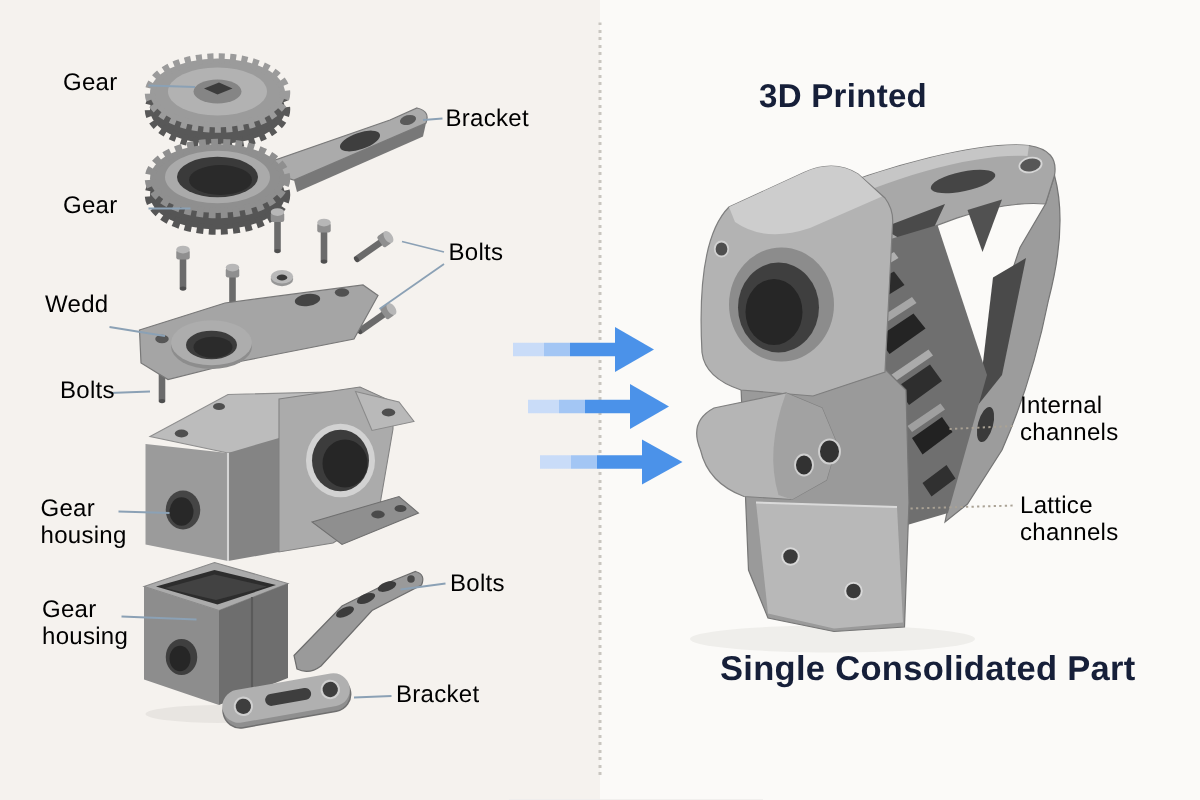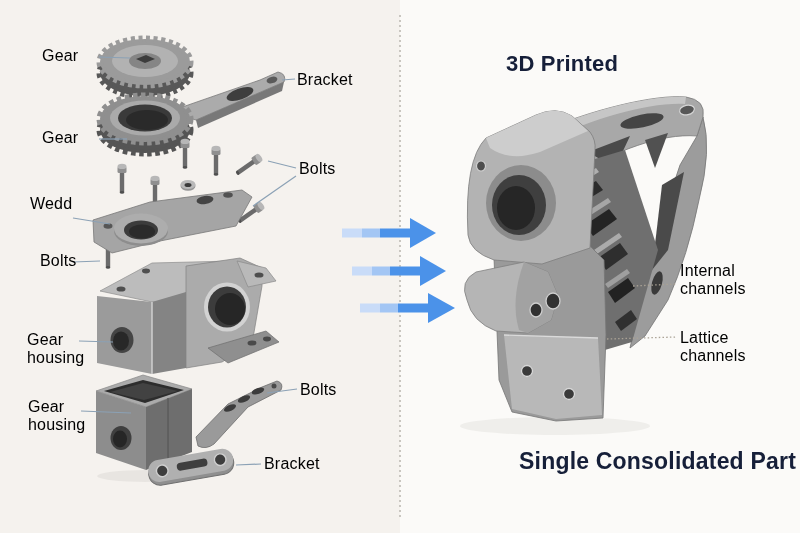--- a/index.html
+++ b/index.html
@@ -21,21 +21,21 @@
     position:absolute;color:#000000;font-size:16px;font-weight:400;
     line-height:1.12;letter-spacing:0.2px;white-space:normal;
   }
   .lbl.nowrap{white-space:nowrap;}
   .title{
     position:absolute;color:#161f39;font-weight:700;white-space:nowrap;
     letter-spacing:0.2px;
     text-align:center;
   }
   .title-printed{left:506px;top:51px;font-size:22px;}
-  .title-consolidated{left:480px;top:448px;font-size:23px;margin-left:39px;}
+  .title-consolidated{left:480px;top:432px;font-size:23px;}
 </style>
 </head>
 <body>
 
 <div class="canvas">
   <div class="bg-right"></div>
   <div class="divider"></div>
 
   <svg class="art" width="800" height="533" viewBox="0 0 800 533">
     <defs>

